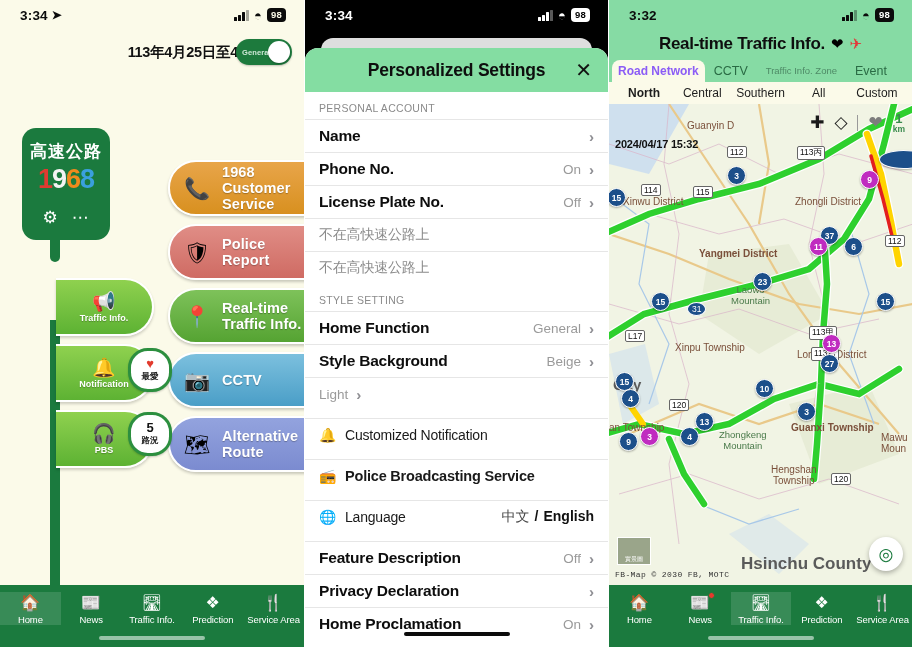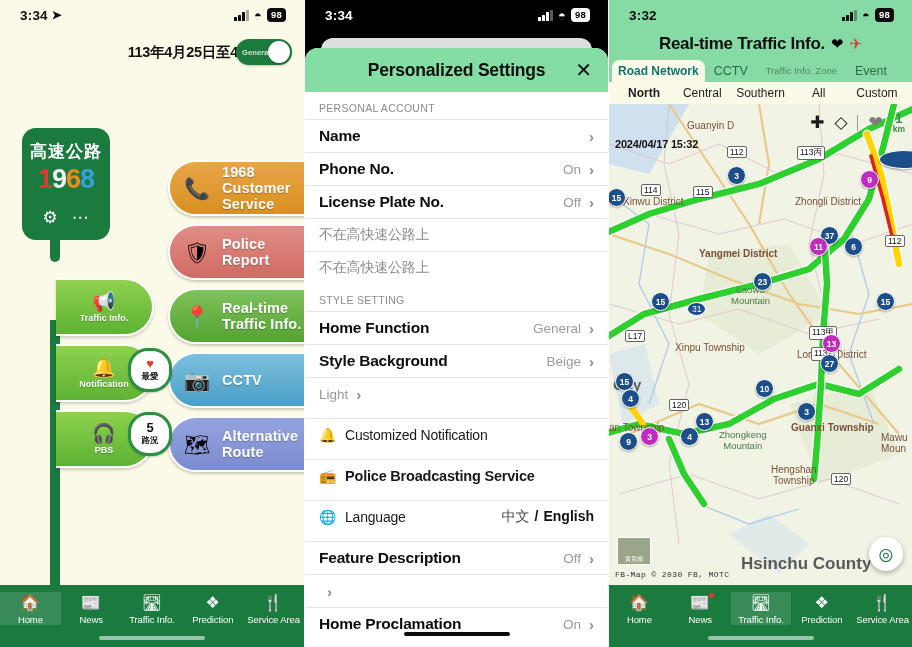--- a/index.html
+++ b/index.html
@@ -193,21 +193,21 @@
   .m-title {
     height: 27px; display: flex; align-items: center; justify-content: center; gap: 6px;
   }
   .m-title .mt-text { font-size: 17px; font-weight: bold; color: #0e0e0e; letter-spacing: -.3px;}
   .m-title .mt-ic { font-size: 15px; line-height: 1;}
   .m-tabs { height: 25px; display: flex; align-items: flex-end; padding: 0 3px; }
   .m-tab {
     flex: 0 0 auto; padding: 3px 9px 4px; font-size: 12.5px; color: #2a6b44;
   }
   .m-tab.active {
-    background: #fbfae9; color: #0f766e; font-weight: bold; border-radius: 8px 8px 0 0;
+    background: #fbfae9; color: #8b5cf6; font-weight: bold; border-radius: 8px 8px 0 0;
     font-size: 12px; padding: 4px 6px 4px;
   }
   .m-tab.small { font-size: 9.5px; color:#4e8a66; padding-bottom:6px;}
   .m-sub { height: 22px; background: #fbfae9; display: flex; align-items: center; padding: 0 6px;}
   .m-sub .ms {
     flex: 1; text-align: center; font-size: 12px; color: #1d1d1d;
   }
   .m-sub .ms.active { font-weight: bold; }
   .mapwrap {
     position: absolute; top: 104px; left: 0; width: 304px; bottom: 0;
@@ -474,20 +474,21 @@
         </span>
       </div>
       <div class="spacer"></div>
 
       <div class="srow">
         <span class="s-lb">Feature Description</span>
         <span class="s-val">Off</span>
         <span class="s-ch">›</span>
       </div>
       <div class="srow">
+        <span class="s-lb">Privacy Declaration</span>
         <span class="s-val"></span>
         <span class="s-ch">›</span>
       </div>
       <div class="srow">
         <span class="s-lb">Home Proclamation</span>
         <span class="s-val">On</span>
         <span class="s-ch">›</span>
       </div>
       <div class="homebar"></div>
     </div>

